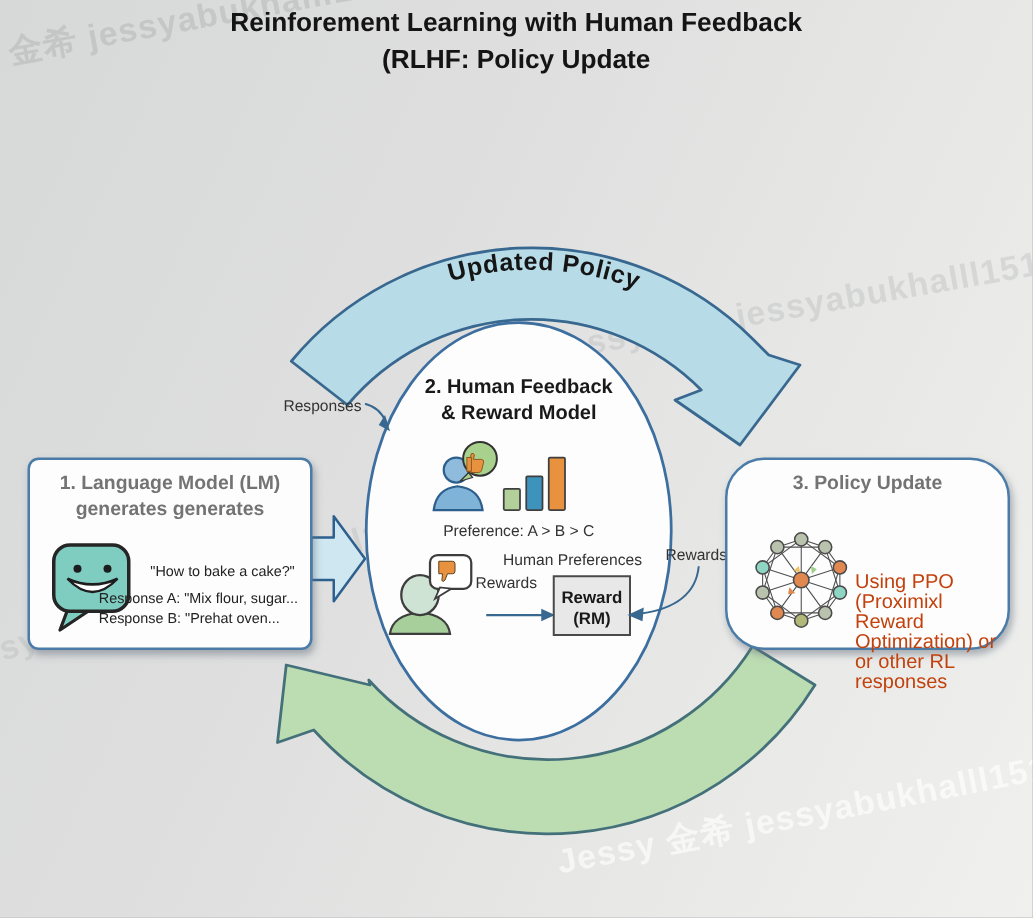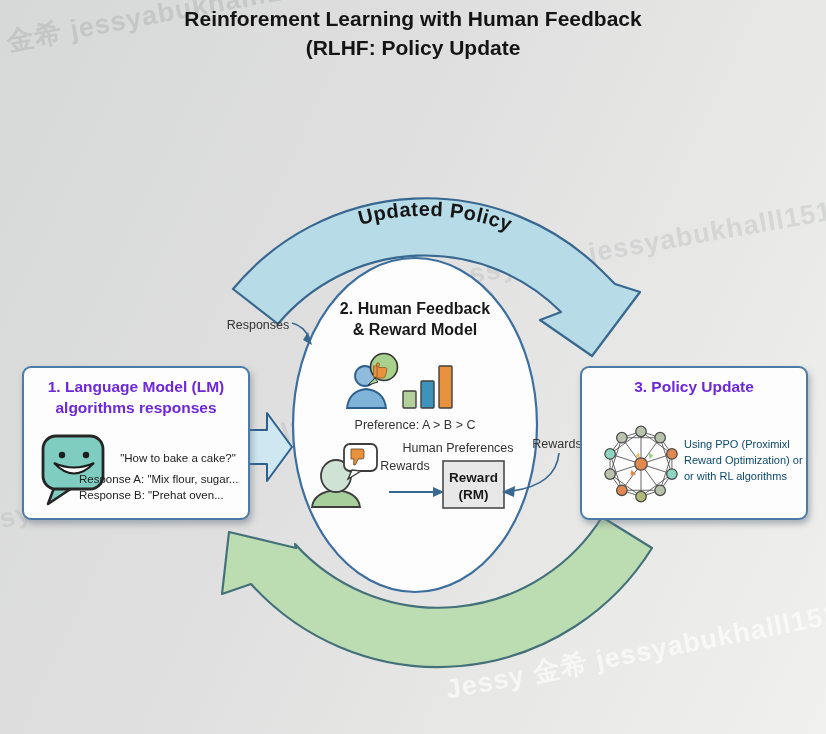--- a/index.html
+++ b/index.html
@@ -14,30 +14,30 @@
   .wm2{left:-46px;top:516px;transform:rotate(-17deg);color:rgba(178,180,180,0.32);}
   .wm3{left:438px;top:262px;transform:rotate(-10deg);color:rgba(184,186,188,0.40);}
   .wm4{left:446px;top:672px;transform:rotate(-11deg);color:rgba(255,255,255,0.62);}
   .titlebox{position:absolute;top:4px;left:0;right:0;text-align:center;color:#141414;}
   .t1,.t2{font-size:21px;font-weight:bold;line-height:29px;}
   .diagram{position:absolute;left:0;top:0;width:826px;height:734px;}
   .box{position:absolute;width:224px;height:150px;background:#fdfdfd;
        border:2px solid #4b7ca8;border-radius:9px;
        box-shadow:2px 4px 6px rgba(104,114,128,0.5);}
   .lm-box{left:22px;top:366px;}
-  .policy-box{left:580px;top:366px;}
+  .policy-box{left:580px;top:366px;border-radius:32px;}
   .box-title{position:absolute;top:8px;left:0;right:0;text-align:center;
-             font-weight:bold;font-size:15.5px;line-height:21px;color:#6d28d9;}
+             font-weight:bold;font-size:15.5px;line-height:21px;color:#737373;}
   .lm-prompt{position:absolute;left:90px;top:84px;width:128px;text-align:center;
              font-size:11.5px;color:#222;}
   .lm-resp-a{position:absolute;left:55px;top:105px;font-size:11.5px;color:#222;white-space:nowrap;}
   .lm-resp-b{position:absolute;left:55px;top:121px;font-size:11.5px;color:#222;white-space:nowrap;}
   .chat-icon{position:absolute;left:16px;top:66px;}
   .net-icon{position:absolute;left:15px;top:52px;}
-  .policy-desc{position:absolute;left:102px;top:68px;font-size:11px;line-height:16px;color:#0c4a6e;}
+  .policy-desc{position:absolute;left:102px;top:90px;font-size:16px;line-height:16px;color:#c2410c;}
   svg text{font-family:"Liberation Sans",sans-serif;}
   .h2{font-size:16px;font-weight:bold;fill:#191919;text-anchor:middle;}
   .lbl{font-size:12.5px;fill:#333;text-anchor:middle;}
   .rew{font-size:13.5px;font-weight:bold;fill:#191919;text-anchor:middle;}
   .arc-label{font-size:20px;font-weight:bold;fill:#151515;letter-spacing:0.5px;}
 </style>
 </head>
 <body>
 
 <div class="stage">
@@ -114,21 +114,21 @@
     <text class="rew" x="473.5" y="499">(RM)</text>
 
     <text class="lbl" x="557" y="448">Rewards</text>
     <path d="M 559 453 Q 556 485 512 491" fill="none" stroke="#38678f" stroke-width="1.6"></path>
     <polygon points="502,492 515,486 514,497" fill="#38678f"></polygon>
   </svg>
 
   <div class="box lm-box">
     <div class="box-title">
       <div>1. Language Model (LM)</div>
-      <div>algorithms responses</div>
+      <div>generates generates</div>
     </div>
     <svg class="chat-icon" width="70" height="74" viewBox="0 0 70 74">
       <path d="M14 54 L32 54 L8 70 Z" stroke="#252525" stroke-width="2.6" stroke-linejoin="round" fill="#7fccc1"></path>
       <rect x="3" y="2" width="60" height="53" rx="13" stroke="#252525" stroke-width="2.8" fill="#7fccc1"></rect>
       <circle cx="22" cy="21" r="3.2" fill="#1d1d1d"></circle>
       <circle cx="46" cy="21" r="3.2" fill="#1d1d1d"></circle>
       <path d="M 14 29 Q 34 50 54 29 Q 34 38 14 29 Z" fill="#ffffff" stroke="#1d1d1d" stroke-width="2"></path>
     </svg>
     <div class="lm-prompt">"How to bake a cake?"</div>
     <div class="lm-resp-a">Response A: "Mix flour, sugar...</div>
@@ -159,17 +159,17 @@
         <circle cx="26" cy="73.5" r="5.5" fill="#e0884f"></circle>
         <circle cx="13.7" cy="56.5" r="5.5" fill="#b8c2ac"></circle>
         <circle cx="13.7" cy="35.5" r="5.5" fill="#8ed5c3"></circle>
         <circle cx="26" cy="18.5" r="5.5" fill="#b8c2ac"></circle>
         <circle cx="46" cy="46" r="6.5" fill="#e0884f"></circle>
       </g>
     </svg>
     <div class="policy-desc">
       <div>Using PPO (Proximixl</div>
       <div>Reward Optimization) or</div>
-      <div>or with RL algorithms</div>
+      <div>or other RL responses</div>
     </div>
   </div>
 
 </div>
 
 </body></html>

